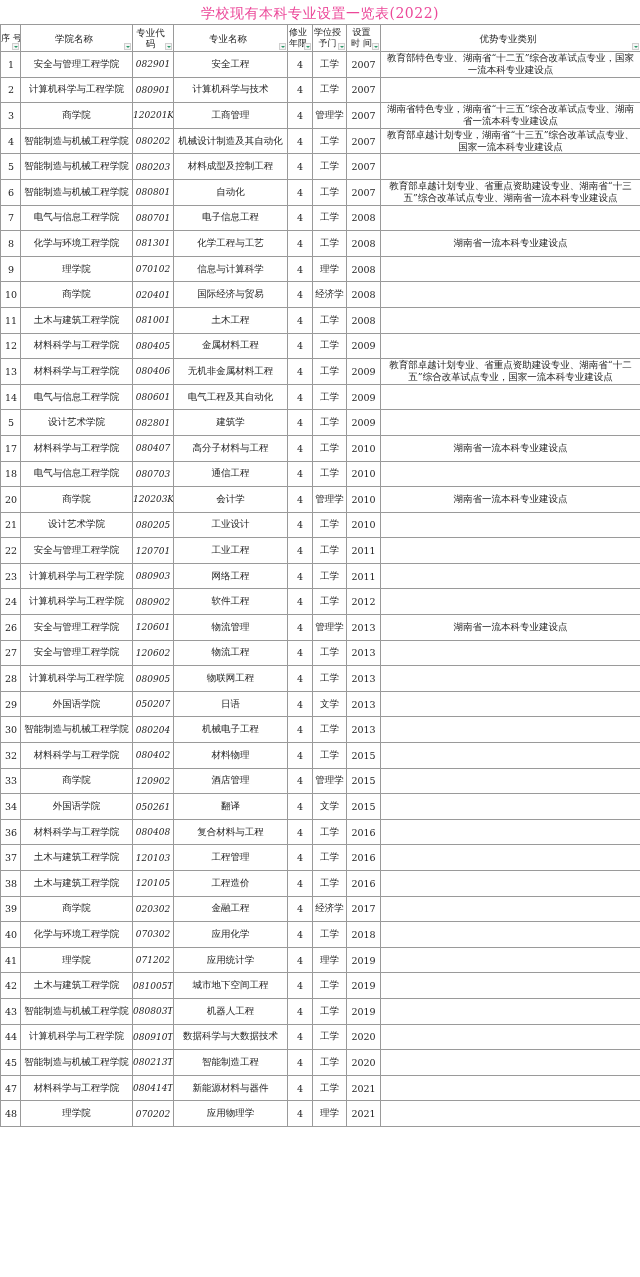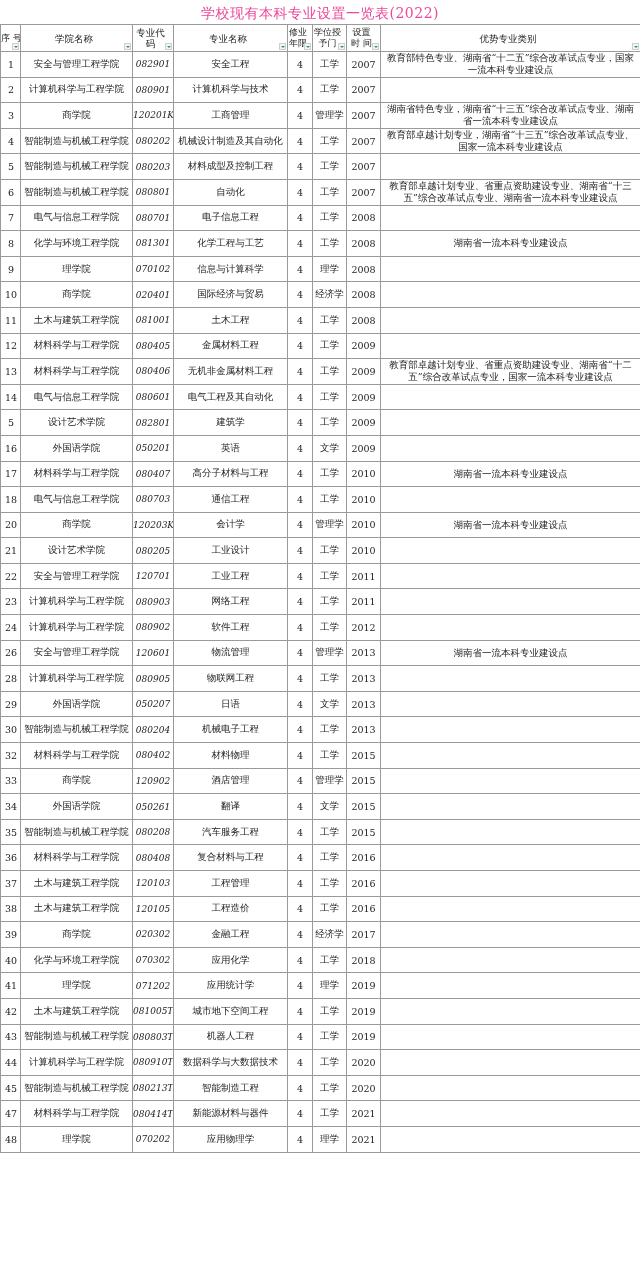--- a/index.html
+++ b/index.html
@@ -216,30 +216,20 @@
         <td class="idx">5</td>
         <td>设计艺术学院</td>
         <td class="code">082801</td>
         <td>建筑学</td>
         <td>4</td>
         <td>工学</td>
         <td>2009</td>
         <td class="adv"></td>
       </tr>
       <tr>
-        <td class="idx">16</td>
-        <td>外国语学院</td>
-        <td class="code">050201</td>
-        <td>英语</td>
-        <td>4</td>
-        <td>文学</td>
-        <td>2009</td>
-        <td class="adv"></td>
-      </tr>
-      <tr>
         <td class="idx">17</td>
         <td>材料科学与工程学院</td>
         <td class="code">080407</td>
         <td>高分子材料与工程</td>
         <td>4</td>
         <td>工学</td>
         <td>2010</td>
         <td class="adv">湖南省一流本科专业建设点</td>
       </tr>
       <tr>
@@ -306,20 +296,30 @@
         <td class="idx">26</td>
         <td>安全与管理工程学院</td>
         <td class="code">120601</td>
         <td>物流管理</td>
         <td>4</td>
         <td>管理学</td>
         <td>2013</td>
         <td class="adv">湖南省一流本科专业建设点</td>
       </tr>
       <tr>
+        <td class="idx">27</td>
+        <td>安全与管理工程学院</td>
+        <td class="code">120602</td>
+        <td>物流工程</td>
+        <td>4</td>
+        <td>工学</td>
+        <td>2013</td>
+        <td class="adv"></td>
+      </tr>
+      <tr>
         <td class="idx">28</td>
         <td>计算机科学与工程学院</td>
         <td class="code">080905</td>
         <td>物联网工程</td>
         <td>4</td>
         <td>工学</td>
         <td>2013</td>
         <td class="adv"></td>
       </tr>
       <tr>
@@ -366,30 +366,20 @@
         <td class="idx">34</td>
         <td>外国语学院</td>
         <td class="code">050261</td>
         <td>翻译</td>
         <td>4</td>
         <td>文学</td>
         <td>2015</td>
         <td class="adv"></td>
       </tr>
       <tr>
-        <td class="idx">35</td>
-        <td>智能制造与机械工程学院</td>
-        <td class="code">080208</td>
-        <td>汽车服务工程</td>
-        <td>4</td>
-        <td>工学</td>
-        <td>2015</td>
-        <td class="adv"></td>
-      </tr>
-      <tr>
         <td class="idx">36</td>
         <td>材料科学与工程学院</td>
         <td class="code">080408</td>
         <td>复合材料与工程</td>
         <td>4</td>
         <td>工学</td>
         <td>2016</td>
         <td class="adv"></td>
       </tr>
       <tr>

